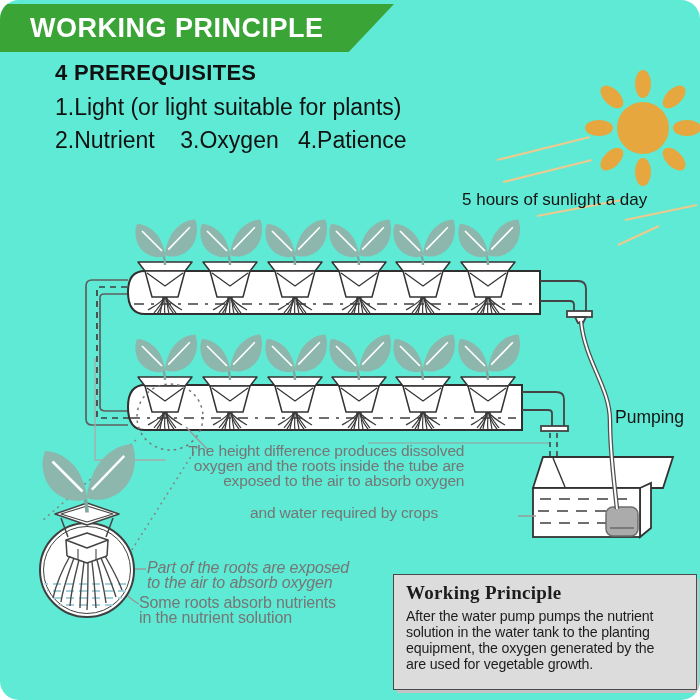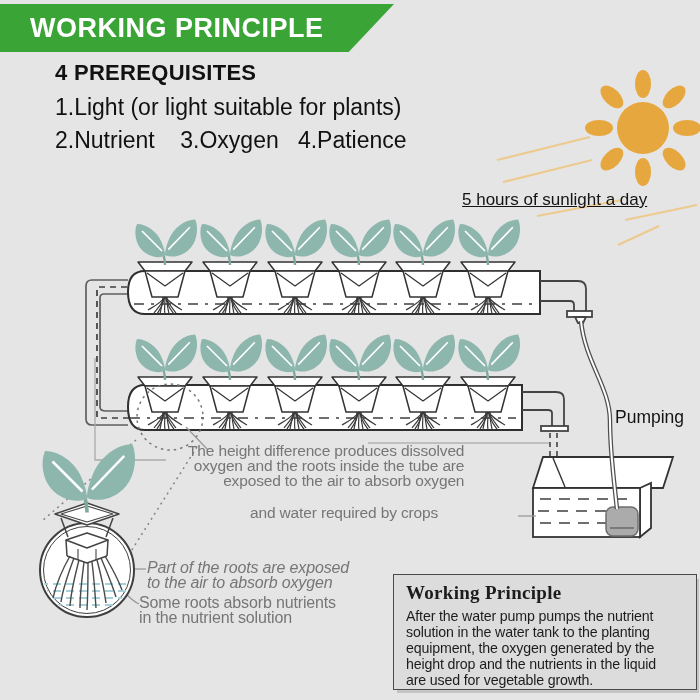--- a/index.html
+++ b/index.html
@@ -1,30 +1,30 @@
 <!DOCTYPE html>
 <html><head>
 <meta charset="utf-8">
 <style>
   html,body{margin:0;padding:0;background:#fff;}
-  .canvas{position:relative;width:700px;height:700px;background:#e5e5e5;overflow:hidden;
-          font-family:"Liberation Sans", sans-serif;}
+  .canvas{position:relative;width:700px;height:700px;background:#5eead4;overflow:hidden;
+          font-family:"Liberation Sans", sans-serif;border-radius:19px;}
   .abs{position:absolute;}
   
   .banner{top:4px;left:0;width:394px;height:48px;background:#3BA437;
           clip-path:polygon(0 0,100% 0,88.5% 100%,0 100%);}
   .banner span{display:block;padding-left:30px;line-height:48px;color:#fff;
                font-size:27px;font-weight:bold;letter-spacing:.5px;}
   
   .prereq{top:58px;left:8px;color:#111;margin-left:47px;}
   .prereq .head{font-size:22px;font-weight:600;line-height:30px;letter-spacing:.3px;margin-bottom:3px;}
   .prereq .item{font-size:23px;font-weight:400;line-height:33px;white-space:pre;}
   
   .cap{color:#141414;}
-  .five{top:190px;left:462px;font-size:17px;text-decoration:underline;}
+  .five{top:190px;left:462px;font-size:17px;}
   .pumping{top:407px;left:615px;font-size:17.5px;}
   
   .note{color:#767676;letter-spacing:-.15px;}
   .note div{white-space:nowrap;}
   .n-height{top:444px;left:188px;font-size:15.5px;line-height:14.8px;text-align:right;}
   .n-nutrient{top:506px;left:250px;font-size:15.5px;line-height:14.8px;}
   .n-air{top:560px;left:147px;font-size:16px;line-height:15px;font-style:italic;}
   .n-some{top:595px;left:139px;font-size:16px;line-height:15px;}
   
   .pbox{top:574px;left:393px;width:304px;height:116px;box-sizing:border-box;
@@ -253,17 +253,16 @@
   <div class="abs note n-some">
     <div>Some roots absorb nutrients</div>
     <div>in the nutrient solution</div>
   </div>
 
   <div class="abs pbox">
     <div class="ptitle">Working Principle</div>
     <div class="pline">After the water pump pumps the nutrient</div>
     <div class="pline">solution in the water tank to the planting</div>
     <div class="pline">equipment, the oxygen generated by the</div>
-    <div class="pline">height drop and the nutrients in the liquid</div>
     <div class="pline">are used for vegetable growth.</div>
   </div>
 
 </div>
 
 </body></html>

